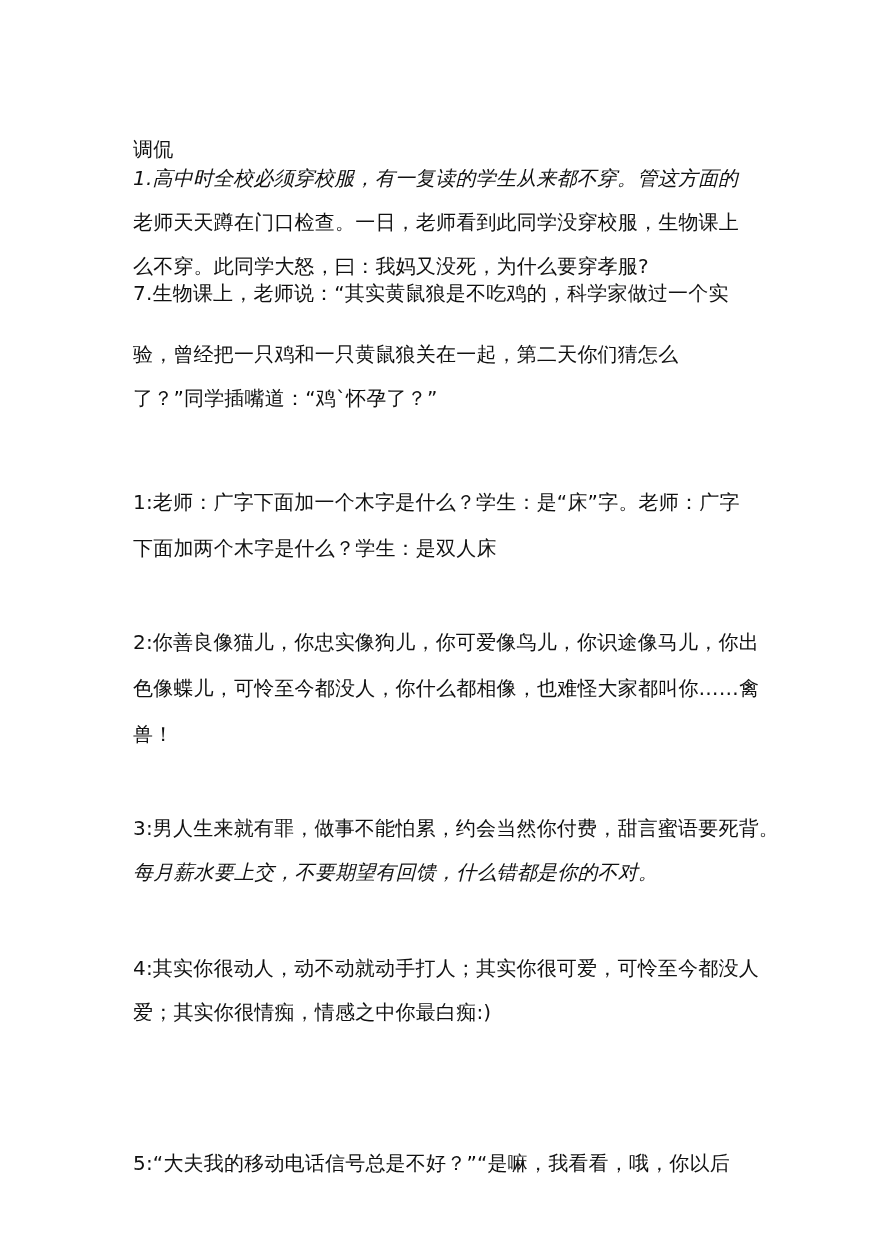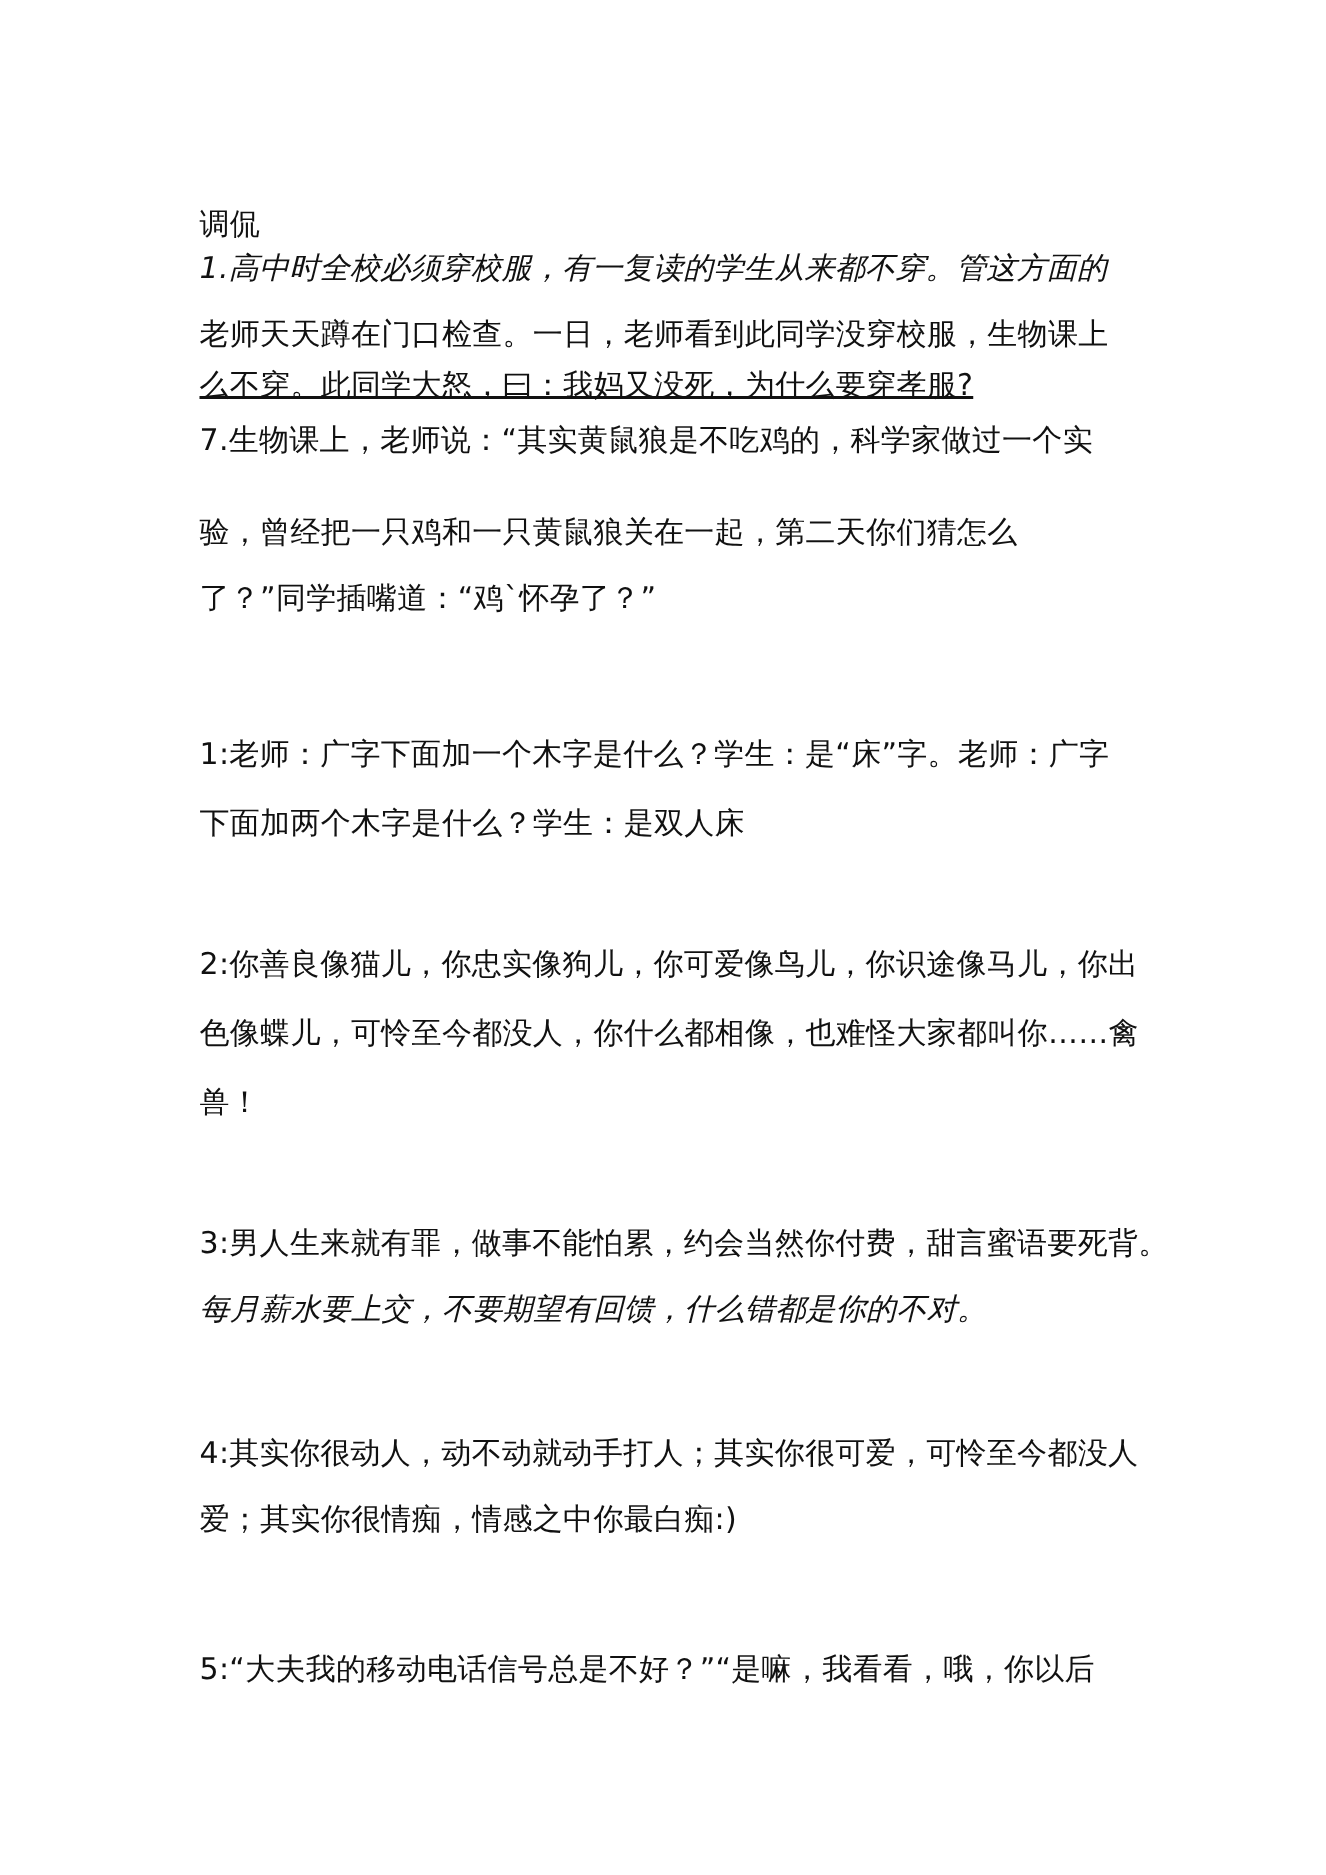--- a/index.html
+++ b/index.html
@@ -10,21 +10,21 @@
   </style>
 </head>
 <body>
 
 <div class="page">
   <div class="line" style="top:136px;">调侃</div>
 
   <div>
     <div class="line" style="top:165px;font-style:italic;">1.高中时全校必须穿校服，有一复读的学生从来都不穿。管这方面的</div>
     <div class="line" style="top:209px;">老师天天蹲在门口检查。一日，老师看到此同学没穿校服，生物课上</div>
-    <div class="line" style="top:243px;text-decoration:underline;">么不穿。此同学大怒，曰：我妈又没死，为什么要穿孝服?</div>
+    <div class="line" style="top:253px;">么不穿。此同学大怒，曰：我妈又没死，为什么要穿孝服?</div>
   </div>
 
   <div>
     <div class="line" style="top:280px;">7.生物课上，老师说：“其实黄鼠狼是不吃鸡的，科学家做过一个实</div>
     <div class="line" style="top:341px;">验，曾经把一只鸡和一只黄鼠狼关在一起，第二天你们猜怎么</div>
     <div class="line" style="top:385px;">了？”同学插嘴道：“鸡`怀孕了？”</div>
   </div>
 
   <div>
     <div class="line" style="top:489px;">1:老师：广字下面加一个木字是什么？学生：是“床”字。老师：广字</div>
@@ -41,15 +41,15 @@
     <div class="line" style="top:815px;">3:男人生来就有罪，做事不能怕累，约会当然你付费，甜言蜜语要死背。</div>
     <div class="line" style="top:859px;font-style:italic;">每月薪水要上交，不要期望有回馈，什么错都是你的不对。</div>
   </div>
 
   <div>
     <div class="line" style="top:955px;">4:其实你很动人，动不动就动手打人；其实你很可爱，可怜至今都没人</div>
     <div class="line" style="top:999px;">爱；其实你很情痴，情感之中你最白痴:)</div>
   </div>
 
   <div>
-    <div class="line" style="top:1099px;">5:“大夫我的移动电话信号总是不好？”“是嘛，我看看，哦，你以后</div>
+    <div class="line" style="top:1150px;">5:“大夫我的移动电话信号总是不好？”“是嘛，我看看，哦，你以后</div>
   </div>
 </div>
 
 </body></html>

